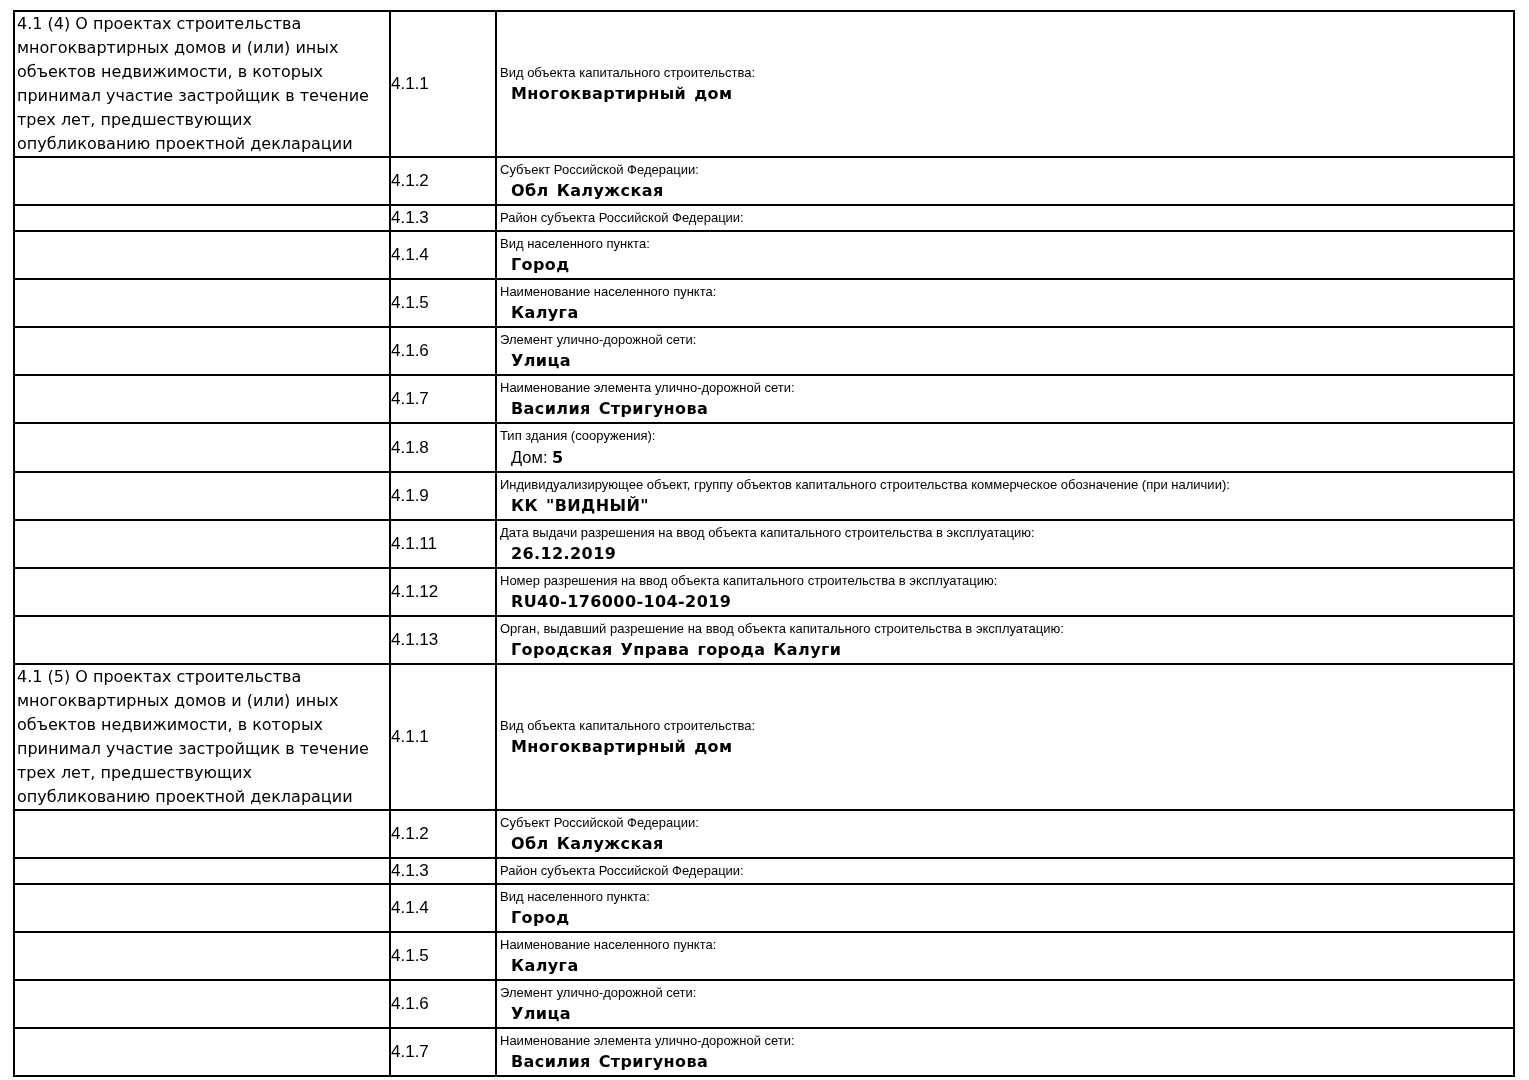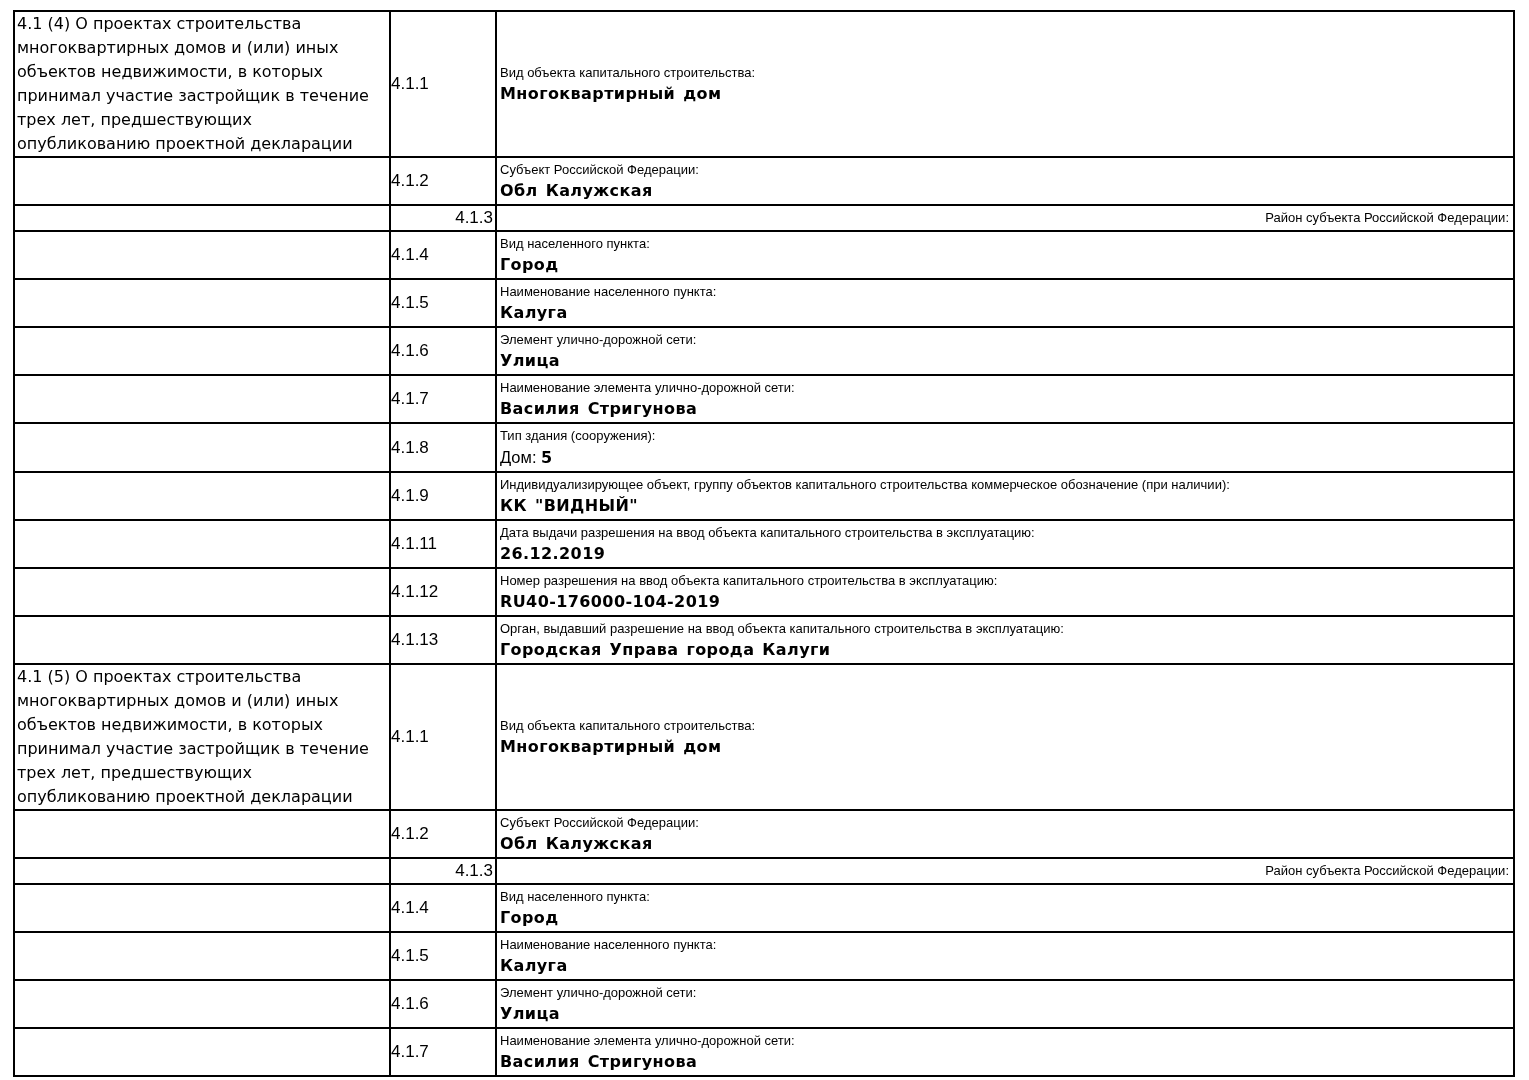--- a/index.html
+++ b/index.html
@@ -47,31 +47,32 @@
     font-size: 13px;
     line-height: 21px;
   }
   .value-line {
     font-family: "DejaVu Sans", sans-serif;
     font-weight: bold;
     font-size: 16px;
     line-height: 22px;
     letter-spacing: 0.4px;
     word-spacing: 2px;
+    margin-left: 11px;
   }
   .value-prefix {
     font-family: "Liberation Sans", sans-serif;
     font-weight: normal;
     letter-spacing: 0;
     word-spacing: 0;
     font-size: 16.5px;
   }
   tr.row-first  { height: 128px; }
   tr.row-normal { height: 45px;  }
-  tr.row-slim   { height: 25px; text-align: right;  }
+  tr.row-slim   { height: 25px;  }
 </style>
 </head>
 <body>
 
 <div class="page">
   <table class="decl-table">
     <tbody>
         <tr class="row-first">
           <td class="col-desc">4.1 (4) О проектах строительства многоквартирных домов и (или) иных объектов недвижимости, в которых принимал участие застройщик в течение трех лет, предшествующих опубликованию проектной декларации</td>
           <td class="col-num">4.1.1</td>

